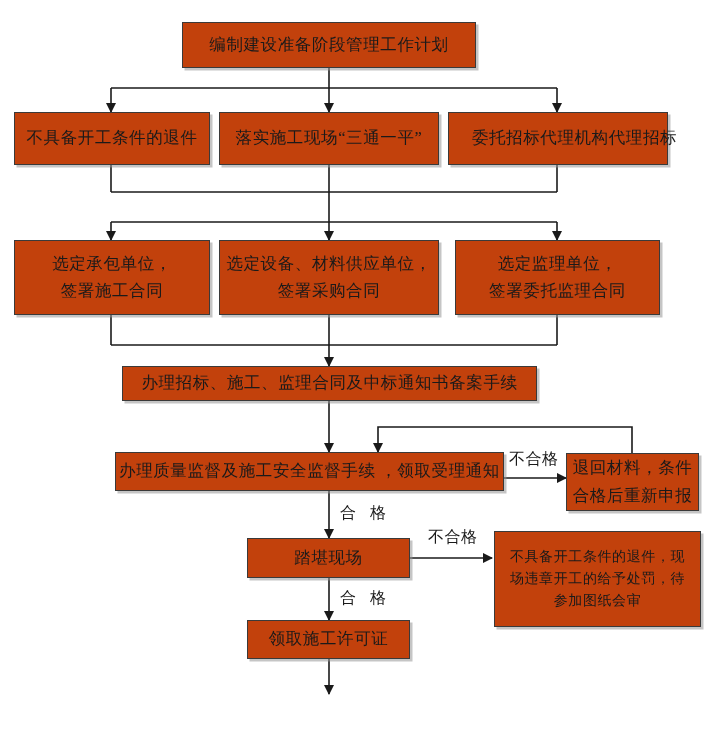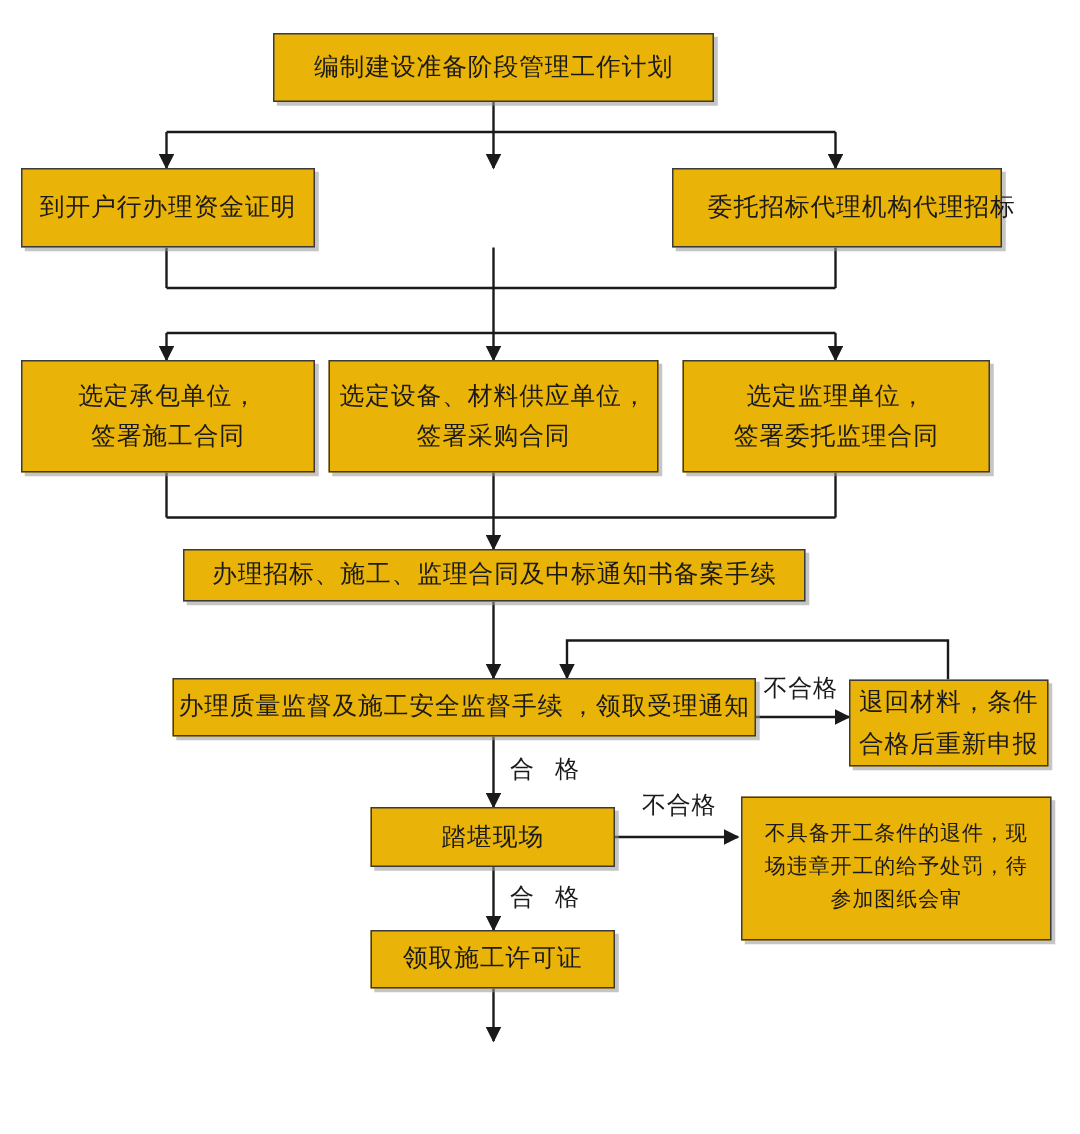--- a/index.html
+++ b/index.html
@@ -23,21 +23,21 @@
     position: absolute;
     left: 0;
     top: 0;
     width: 720px;
     height: 756px;
     display: block;
   }
   .node-box {
     position: absolute;
     box-sizing: border-box;
-    background: #eab308;
+    background: #c2410c;
     border: 1.4px solid #3a3a3a;
     box-shadow: 2.5px 2.5px 0 0 rgba(150,150,150,0.55);
     display: flex;
     flex-direction: column;
     align-items: center;
     justify-content: center;
     color: #1a1a1a;
     text-align: center;
     line-height: 1.0;
   }
@@ -106,21 +106,24 @@
 
       <path d="M 329 659 L 329 694" marker-end="url(#arrow)"></path>
     </g>
   </svg>
 
   <div class="node-box" style="left:182px; top:22px; width:294px; height:46px;">
     <span class="node-line">编制建设准备阶段管理工作计划</span>
   </div>
 
   <div class="node-box" style="left:14px; top:112px; width:196px; height:53px;">
-    <span class="node-line">到开户行办理资金证明</span>
+    <span class="node-line">不具备开工条件的退件</span>
+  </div>
+  <div class="node-box" style="left:219px; top:112px; width:220px; height:53px;">
+    <span class="node-line">落实施工现场“三通一平”</span>
   </div>
   <div class="node-box" style="left:448px; top:112px; width:220px; height:53px;padding-left:33px;">
     <span class="node-line">委托招标代理机构代理招标</span>
   </div>
 
   <div class="node-box multi" style="left:14px; top:240px; width:196px; height:75px;">
     <span class="node-line">选定承包单位，</span>
     <span class="node-line">签署施工合同</span>
   </div>
   <div class="node-box multi" style="left:219px; top:240px; width:220px; height:75px;">

